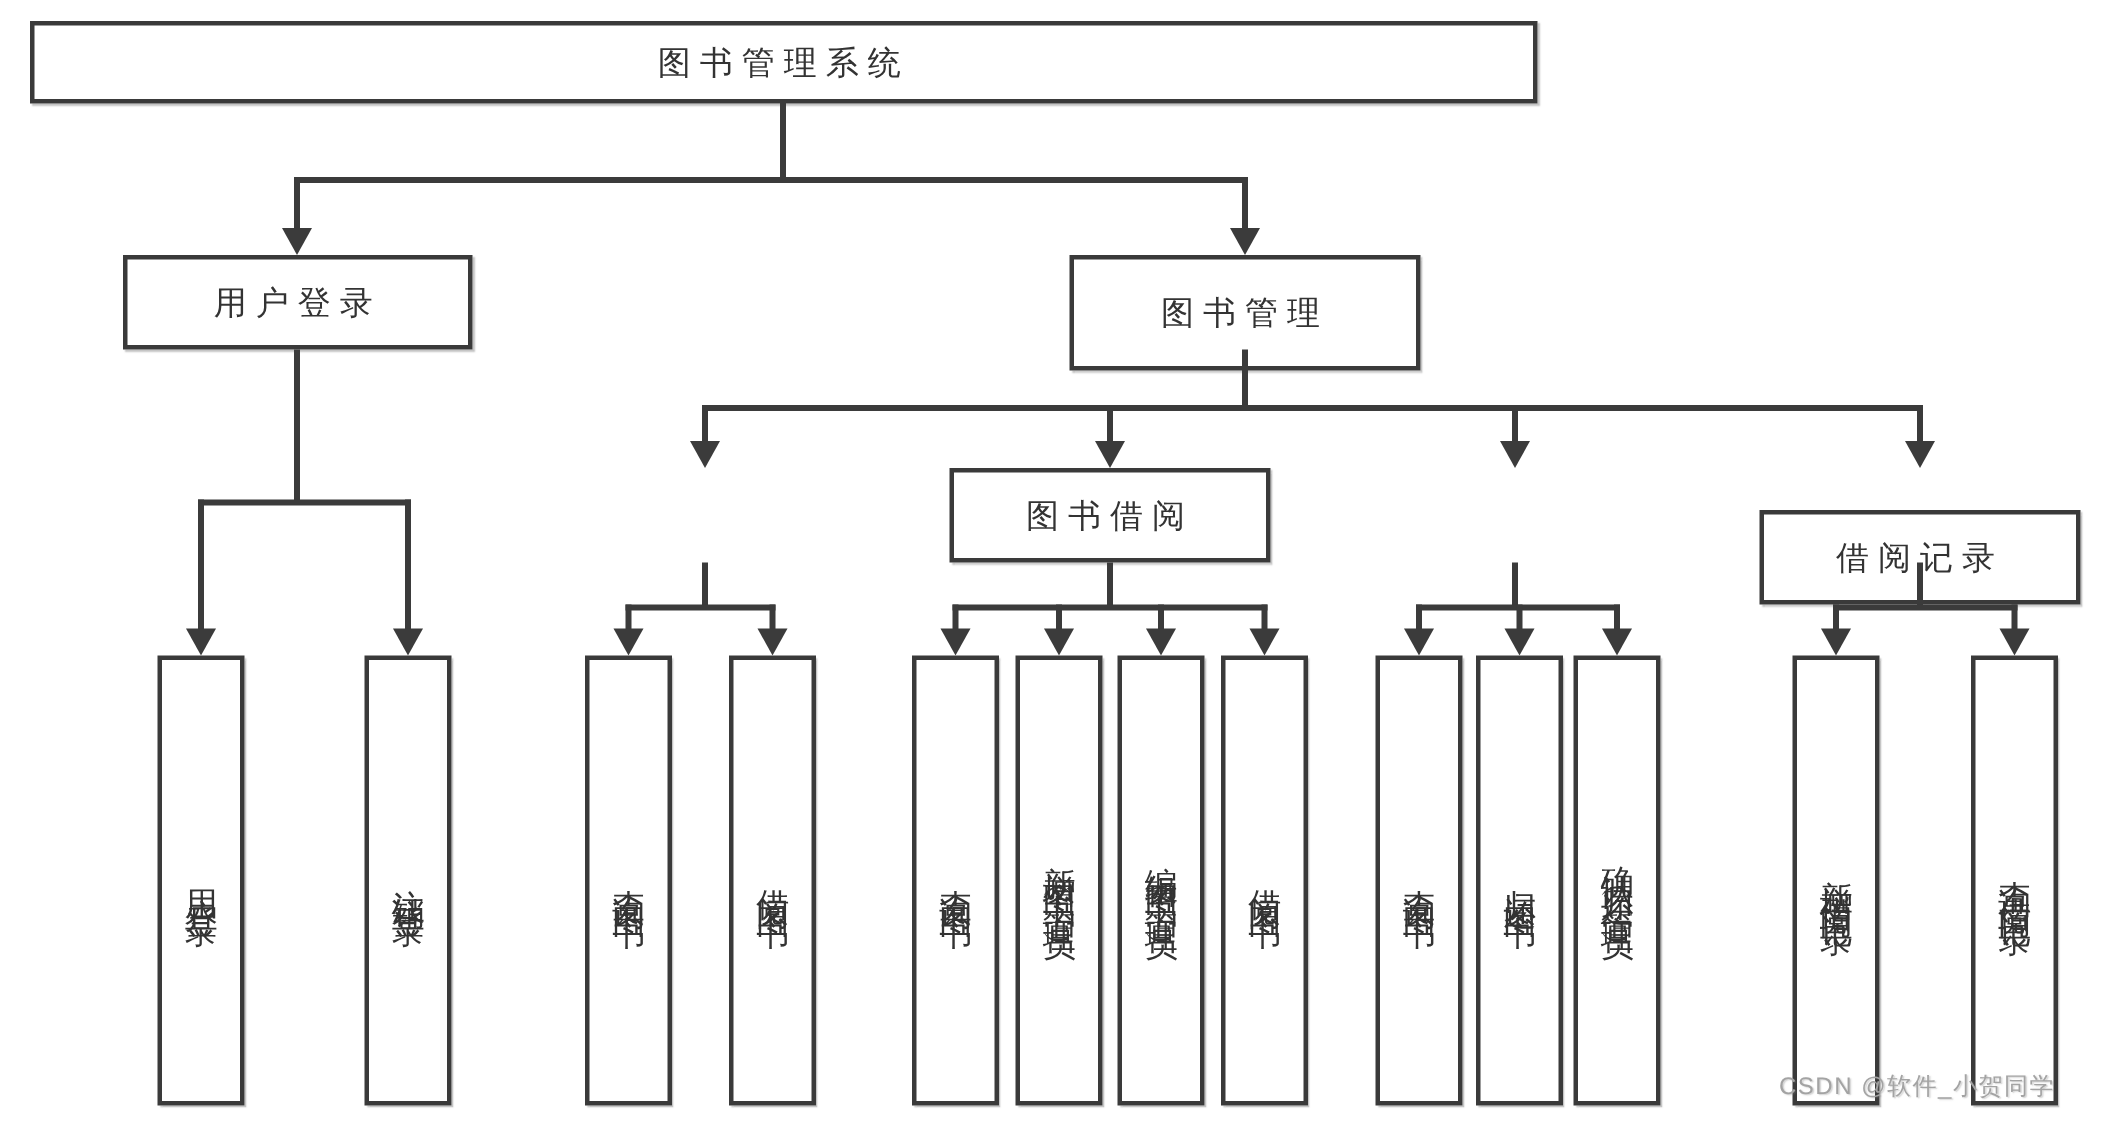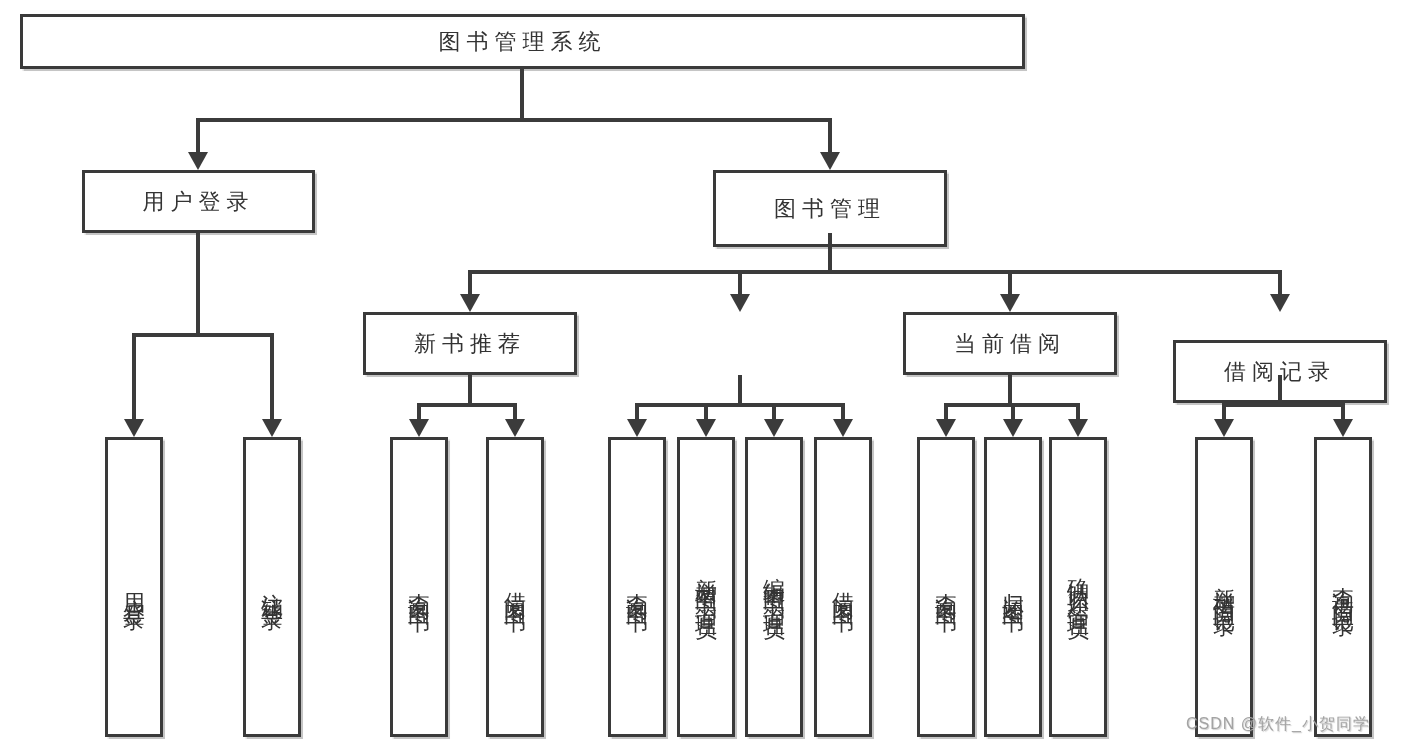--- a/index.html
+++ b/index.html
@@ -37,25 +37,22 @@
     <span>图书管理系统</span>
   </div>
 
   <div class="box hlabel" style="left:82px;top:170px;width:233px;height:63px;">
     <span>用户登录</span>
   </div>
   <div class="box hlabel" style="left:713px;top:170px;width:234px;height:77px;">
     <span>图书管理</span>
   </div>
 
-  <div class="box hlabel" style="left:363px;top:312px;width:214px;height:63px;">
-    <span>新书推荐</span>
-  </div>
-  <div class="box hlabel" style="left:903px;top:312px;width:214px;height:63px;">
-    <span>当前借阅</span>
+  <div class="box hlabel" style="left:633px;top:312px;width:214px;height:63px;">
+    <span>图书借阅</span>
   </div>
   <div class="box hlabel" style="left:1173px;top:312px;width:214px;height:63px;margin-top:28px;">
     <span>借阅记录</span>
   </div>
 
   <div class="box leaf" style="left:105px;top:437px;width:58px;height:300px;">用户登录</div>
   <div class="box leaf" style="left:243px;top:437px;width:58px;height:300px;">注销登录</div>
 
   <div class="box leaf" style="left:390px;top:437px;width:58px;height:300px;">查询图书</div>
   <div class="box leaf" style="left:486px;top:437px;width:58px;height:300px;">借阅图书</div>

